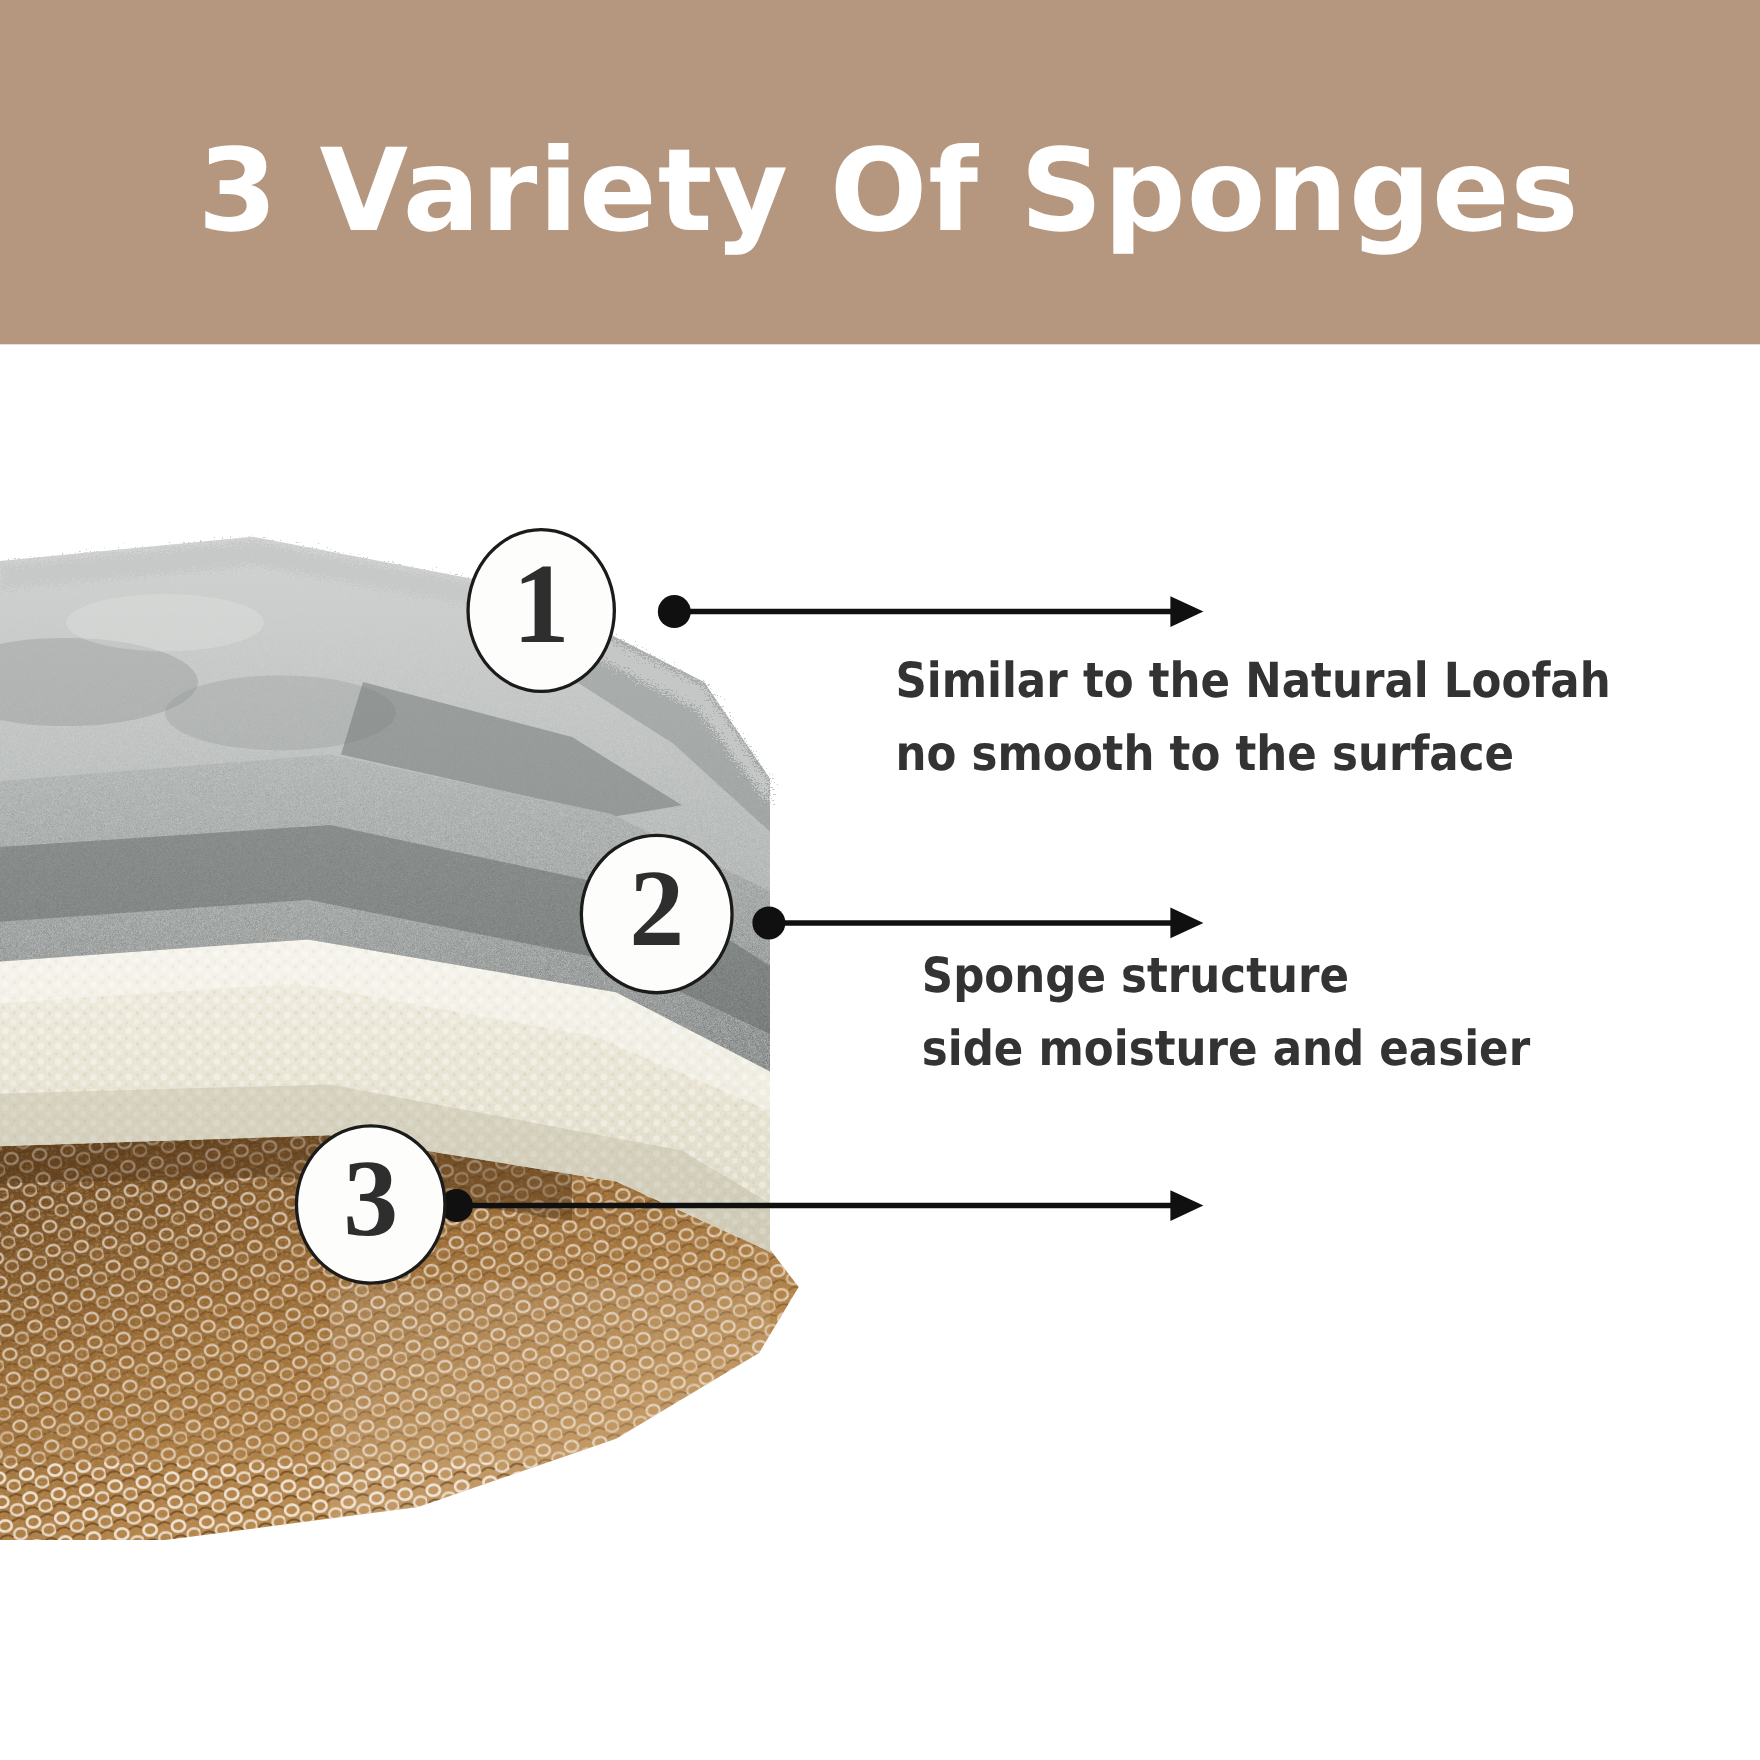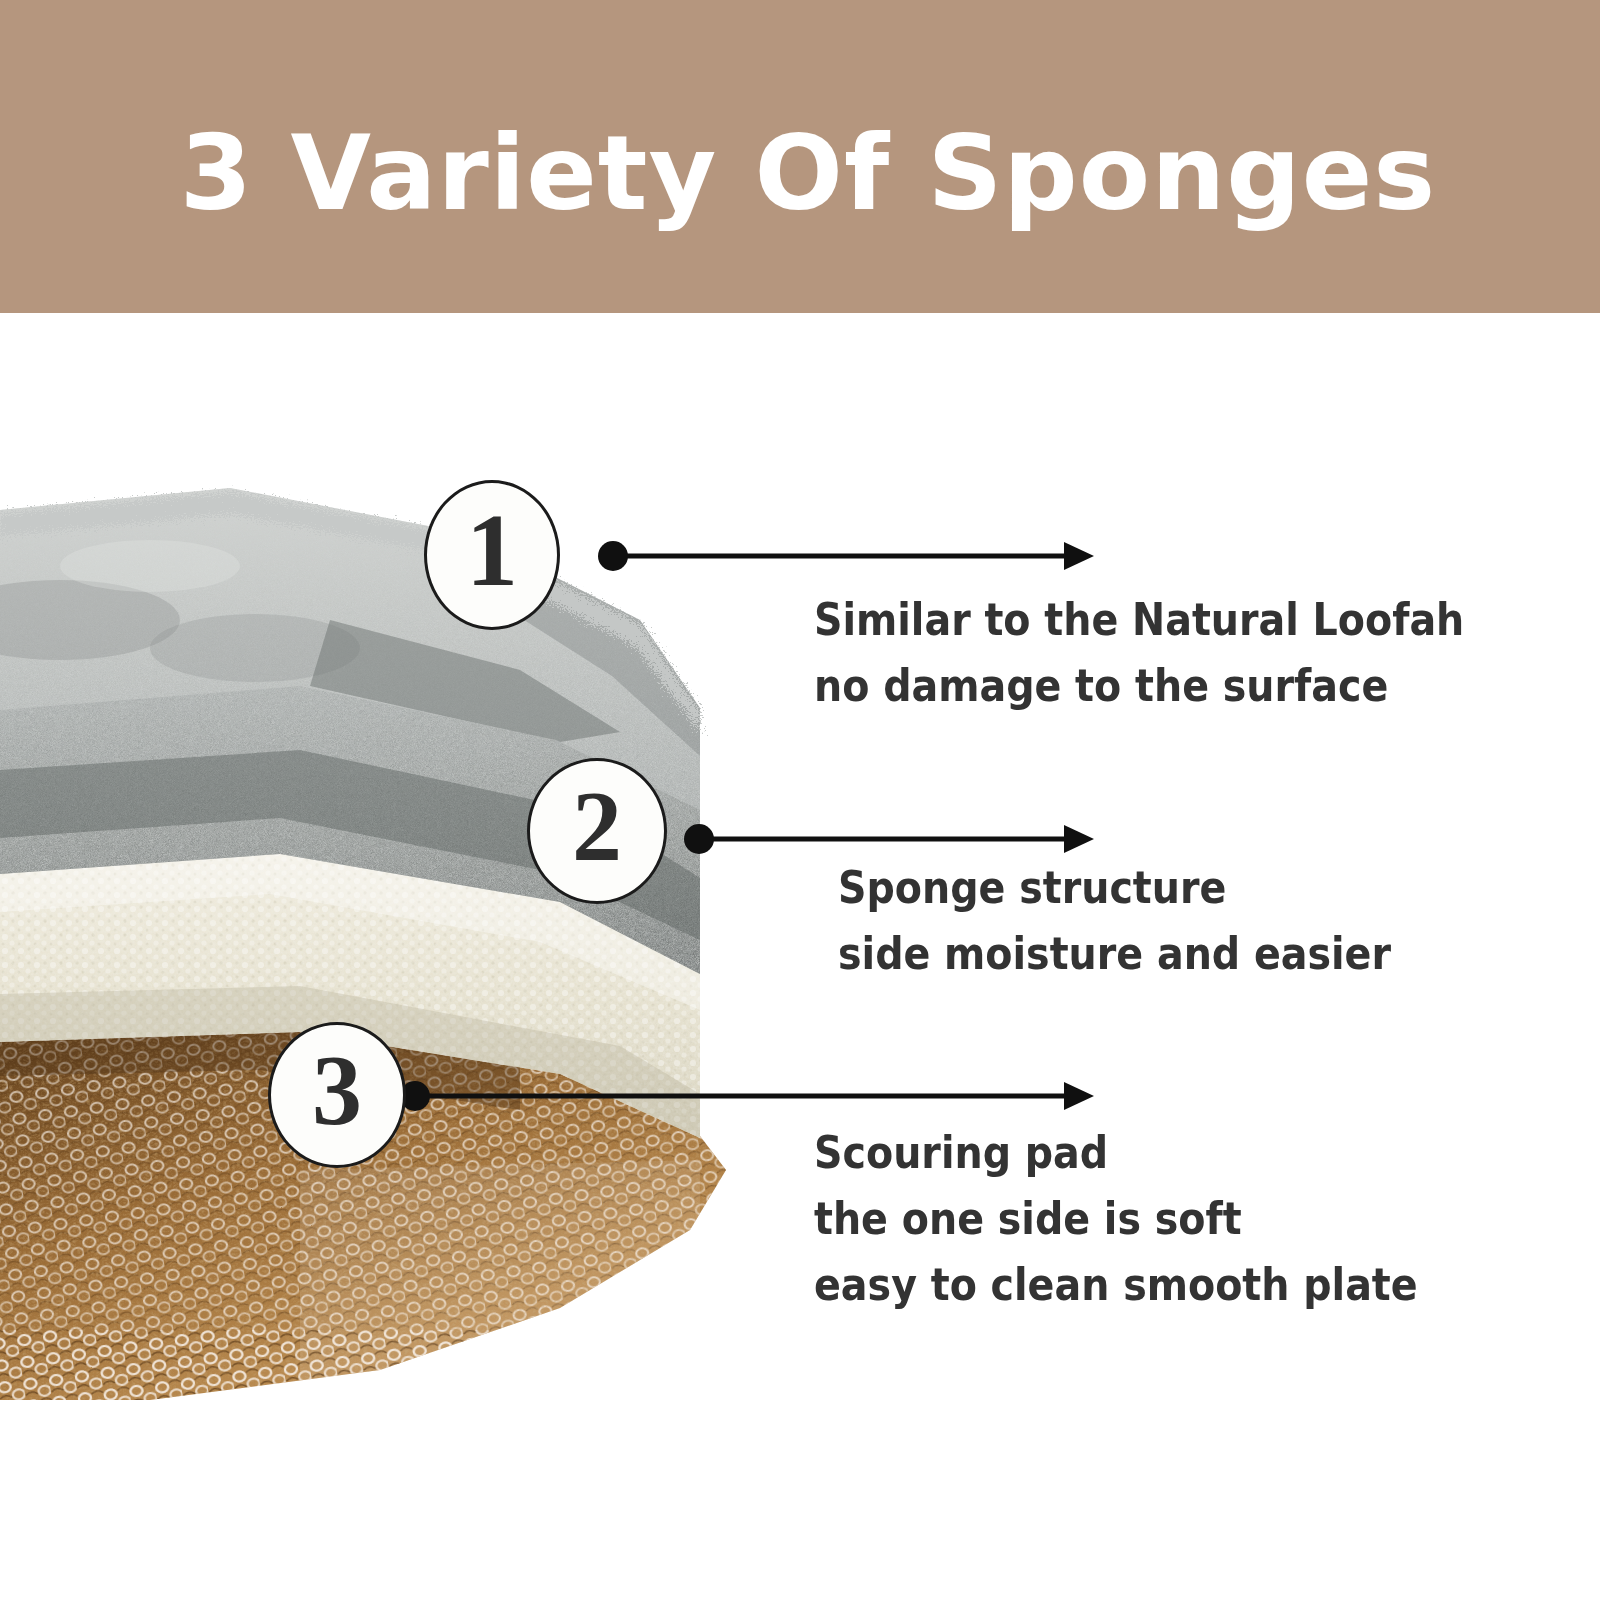--- a/index.html
+++ b/index.html
@@ -252,27 +252,22 @@
   </div>
   <div class="callout-circle" id="callout-2">
     <span>2</span>
   </div>
   <div class="callout-circle" id="callout-3">
     <span>3</span>
   </div>
 
   <div class="callout-text" id="text-1">
     <span class="line">Similar to the Natural Loofah</span>
-    <span class="line">no damage to the surface</span>
+    <span class="line">no smooth to the surface</span>
   </div>
 
   <div class="callout-text" id="text-2">
     <span class="line">Sponge structure</span>
     <span class="line">side moisture and easier</span>
   </div>
 
-  <div class="callout-text" id="text-3">
-    <span class="line">Scouring pad</span>
-    <span class="line">the one side is soft</span>
-    <span class="line">easy to clean smooth plate</span>
-  </div>
 
 </div>
 
 </body></html>

